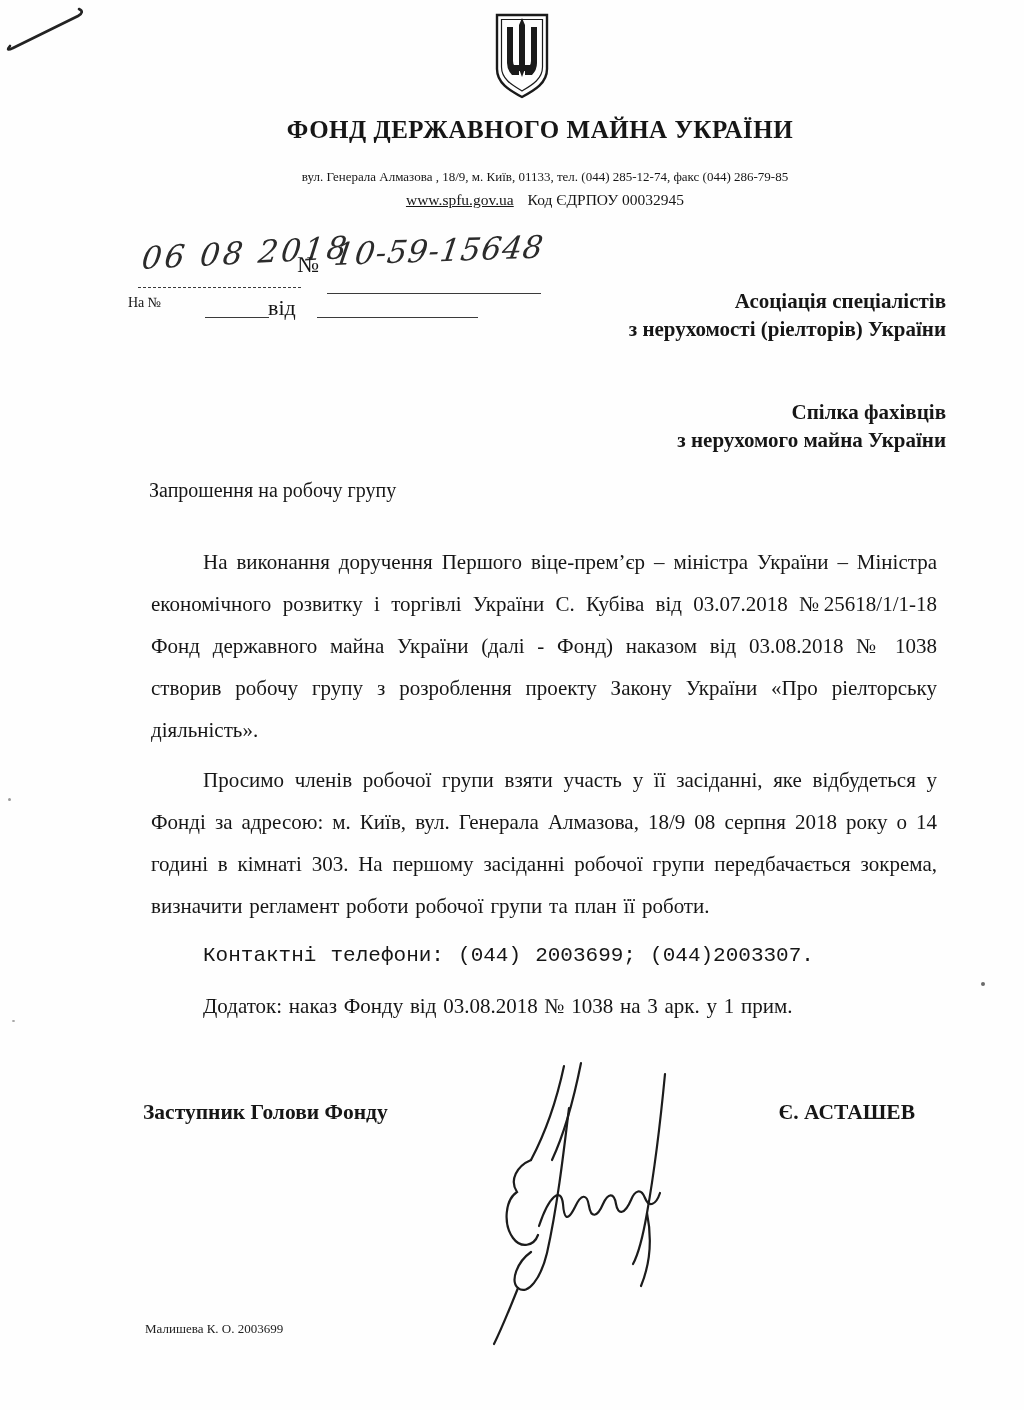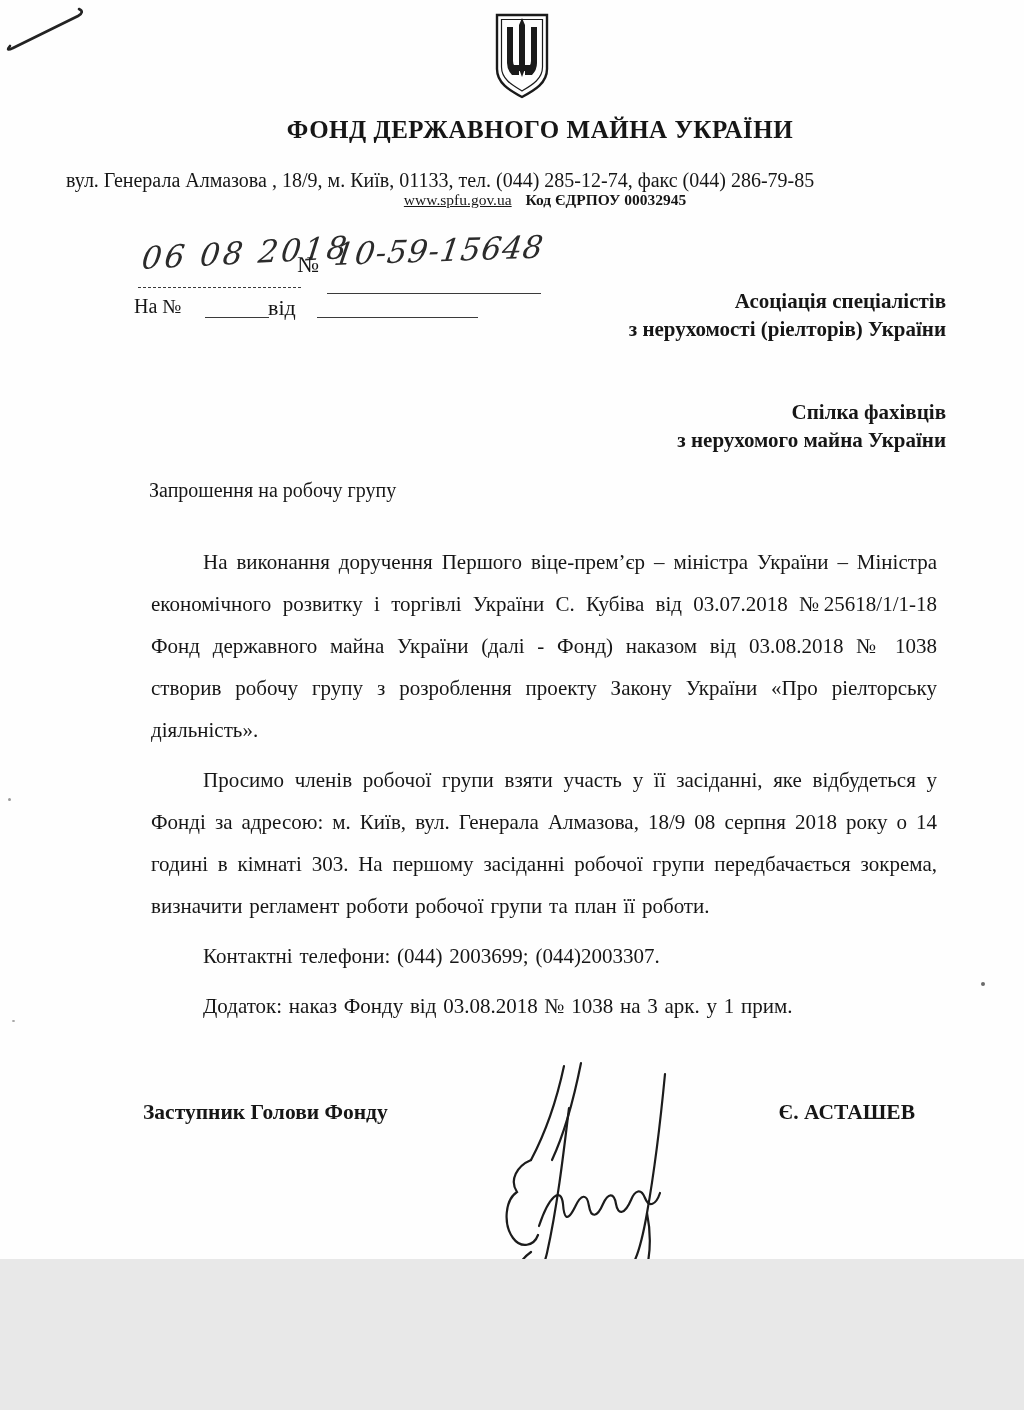--- a/index.html
+++ b/index.html
@@ -1,57 +1,57 @@
 <!DOCTYPE html>
 <html lang="uk"><head>
 <meta charset="utf-8">
 <style>
   html,body{margin:0;padding:0;background:#e8e8e8;}
   .page{
     position:relative;
-    width:1024px;height:1259px;
+    width:1024px;height:1410px;
     margin:0 auto;
     background:#fefefe;
     font-family:"Liberation Serif","DejaVu Serif",serif;
     color:#161616;
     overflow:hidden;
   }
   .abs{position:absolute;}
   .emblem{left:494px;top:12px;width:56px;height:88px;}
   .org-name{
     left:56px;top:116px;width:968px;
     font-size:25px;font-weight:bold;letter-spacing:.5px;
     text-align:center;
   }
   .org-address{
     left:66px;top:169px;width:958px;
-    font-size:20px;text-align:left;
+    font-size:13px;text-align:center;
   }
   .org-site-line{
     left:66px;top:191px;width:958px;
     font-size:15.5px;text-align:center;
   }
   .org-site-line .site{text-decoration:underline;}
-  .org-site-line .edrpou{margin-left:10px;font-weight:bold;}
+  .org-site-line .edrpou{margin-left:10px;}
 
   
   .handwriting{
     font-family:"DejaVu Serif",serif;
     font-style:italic;
     color:#2b2b2b;
     white-space:nowrap;
     transform-origin:left bottom;
   }
   .hw-date{left:140px;top:240px;font-size:31px;letter-spacing:3px;transform:rotate(-3deg) skewX(-10deg);}
   .hw-number{left:332px;top:236px;font-size:31px;letter-spacing:1px;transform:rotate(-2deg) skewX(-10deg);}
   .no-sign{left:297px;top:252px;font-size:23px;}
   .u-line{border-bottom:1.6px solid #3b3b3b;height:0;}
   .u-date{left:138px;top:287px;width:163px;border-bottom-style:dashed;}
   .u-number{left:327px;top:293px;width:214px;}
-  .reply-na{left:134px;top:295px;font-size:20px;}
+  .reply-na{left:128px;top:295px;font-size:14px;}
   .u-reply1{left:205px;top:317px;width:64px;}
   .reply-vid{left:268px;top:295px;font-size:22px;}
   .u-reply2{left:317px;top:317px;width:161px;}
 
   
   .recipients{
     left:560px;top:288px;width:386px;
     text-align:right;font-weight:bold;font-size:21px;line-height:27.5px;
   }
   .recipient-2{margin-top:56px;}
@@ -59,21 +59,21 @@
   
   .subject{left:149px;top:479px;font-size:20px;text-align:center;}
   .body-text{
     left:143px;top:533px;width:802px;
     font-size:21px;line-height:42px;
   }
   .body-text p{
     margin:8px;text-indent:52px;text-align:justify;word-spacing:1.5px;
   }
   .body-text p.no-justify{text-align:left;}
-  .contact-line{margin-top:10px;}
+  .contact-line{margin-top:10px;font-family:Liberation Mono, monospace;}
   .attachment-line{margin-top:27px;}
 
   
   .sign-row{
     left:143px;top:1100px;width:802px;
     display:flex;justify-content:space-between;
     font-size:21.5px;font-weight:bold;gap:44px;
   }
   .sign-name{padding-right:30px;}
   .signature-svg{left:468px;top:1046px;width:244px;height:302px;pointer-events:none;}

